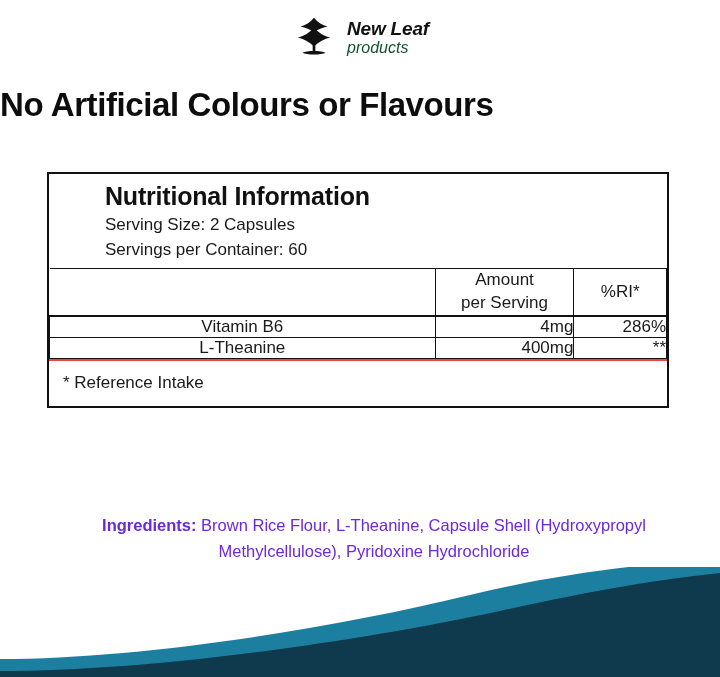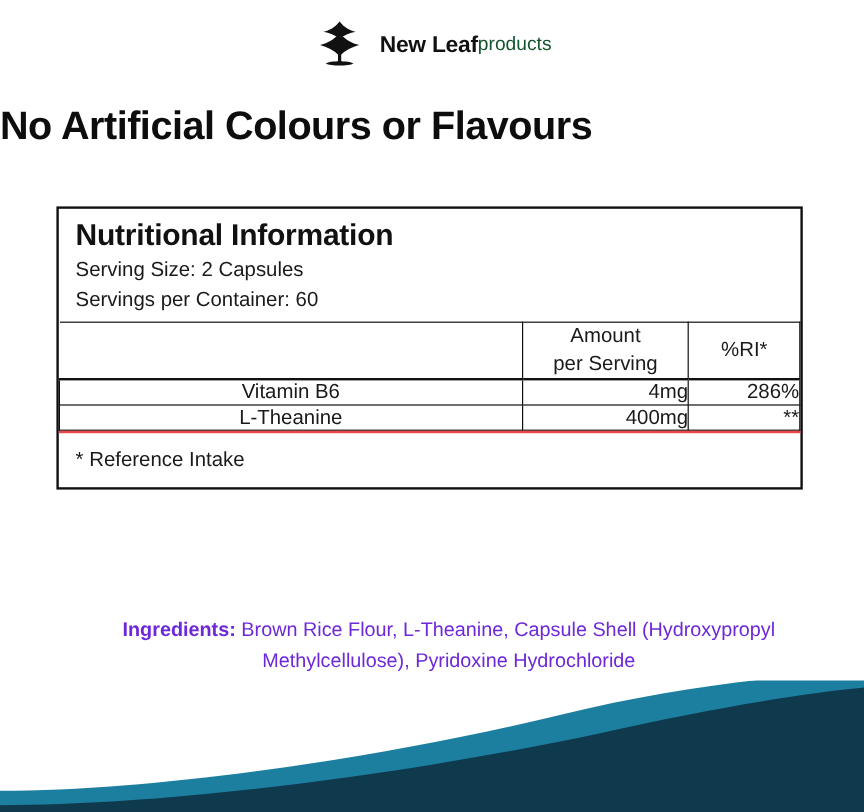--- a/index.html
+++ b/index.html
@@ -24,23 +24,24 @@
     gap: 10px;
     padding-top: 14px;
   }
   .brand-mark {
     width: 46px;
     height: 46px;
     display: block;
   }
   .brand-text {
     display: flex;
-    flex-direction: row;
+    flex-direction: column;
     justify-content: space-between;
     line-height: 1.0;
+    font-style: italic;
   }
   .brand-line1 {
     font-size: 19px;
     font-weight: bold;
     color: #111111;
     letter-spacing: -0.2px;
   }
   .brand-line2 {
     font-size: 16px;
     color: #14532d;
@@ -61,20 +62,21 @@
     position: absolute;
     left: 47px;
     top: 172px;
     width: 622px;
     border: 2px solid #111111;
     box-sizing: border-box;
     background: #ffffff;
   }
   .panel-head {
     padding: 8px 14px 6px 14px;
+    margin-left: 42px;
   }
   .panel-title {
     font-size: 25px;
     font-weight: bold;
     color: #111111;
     letter-spacing: -0.2px;
     margin-bottom: 2px;
   }
   .panel-sub {
     font-size: 17px;

